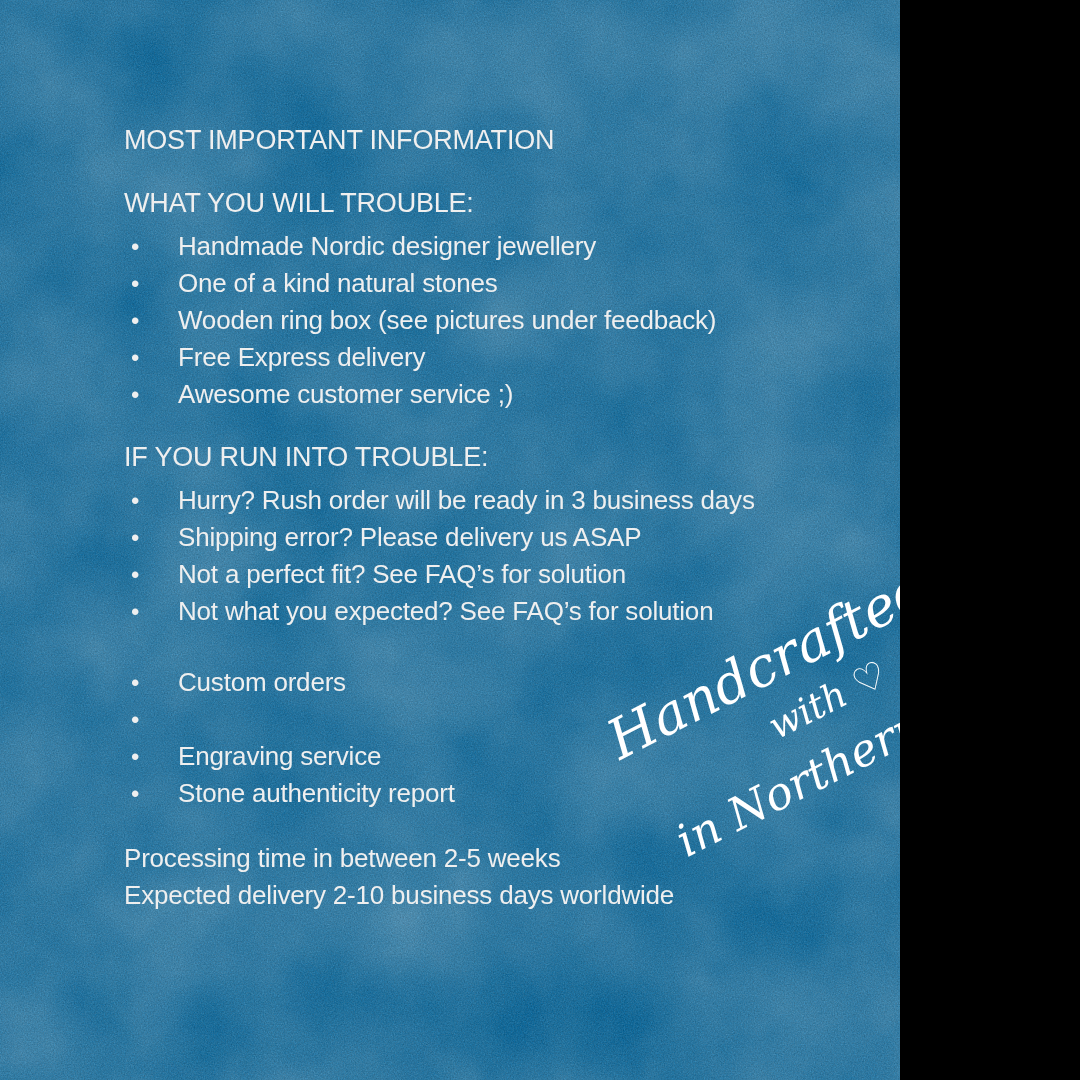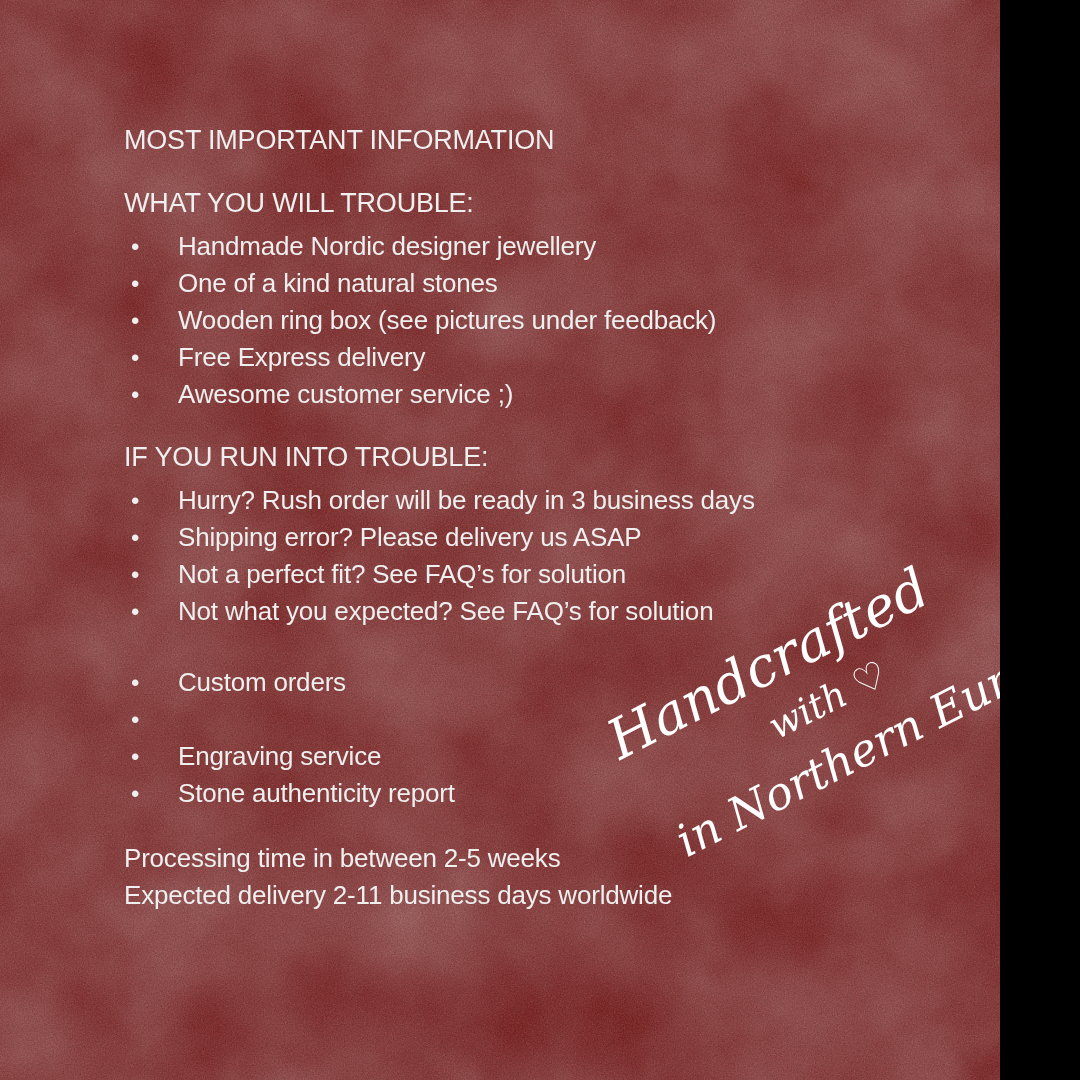--- a/index.html
+++ b/index.html
@@ -2,24 +2,24 @@
 <html><head>
 <meta charset="utf-8">
 <style>
   html, body {
     margin: 0;
     padding: 0;
     background: #000;
   }
   .canvas {
     position: relative;
-    width: 1000px;
+    width: 900px;
     height: 1080px;
     overflow: hidden;
-    background-color: #7f1d1d;
+    background-color: #0369a1;
   }
   .bg-base {
     position: absolute;
     inset: 0;
     background:
       radial-gradient(420px 260px at 85% 4%,  rgba(255,255,255,0.055), transparent 70%),
       radial-gradient(520px 380px at 93% 30%, rgba(255,255,255,0.045), transparent 70%),
       radial-gradient(680px 420px at 60% 52%, rgba(255,255,255,0.030), transparent 70%),
       radial-gradient(600px 320px at 25% 92%, rgba(255,255,255,0.035), transparent 70%),
       radial-gradient(480px 320px at 10% 30%, rgba(255,255,255,0.020), transparent 70%),
@@ -167,21 +167,21 @@
         <span class="item-text">Engraving service</span>
       </div>
       <div class="item">
         <span class="dot">•</span>
         <span class="item-text">Stone authenticity report</span>
       </div>
     </div>
 
     <div class="footer">
       <div>Processing time in between 2-5 weeks</div>
-      <div>Expected delivery 2-11 business days worldwide</div>
+      <div>Expected delivery 2-10 business days worldwide</div>
     </div>
 
   </div>
 
   <div class="signature">
     <div class="sig-1">Handcrafted</div>
     <div class="sig-2">with ♡</div>
     <div class="sig-3">in Northern Europe</div>
   </div>
 

